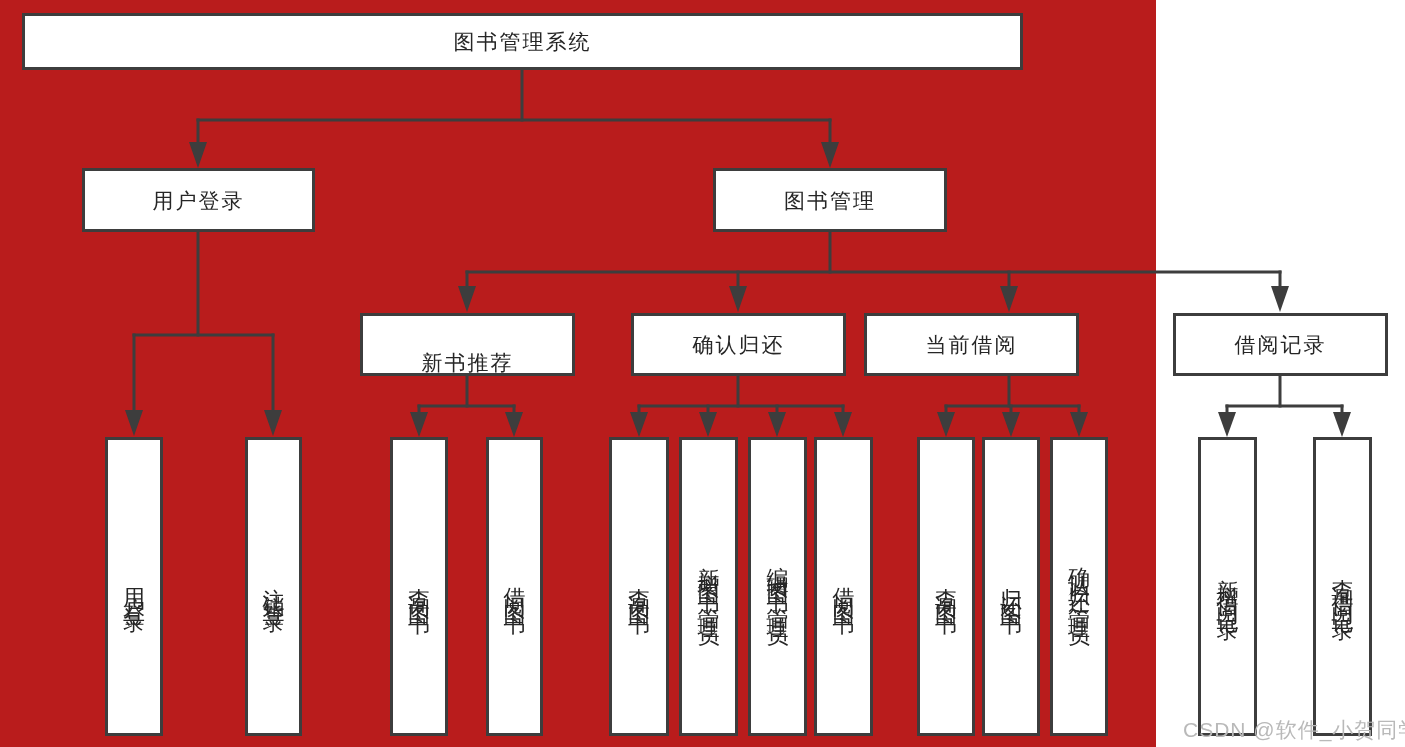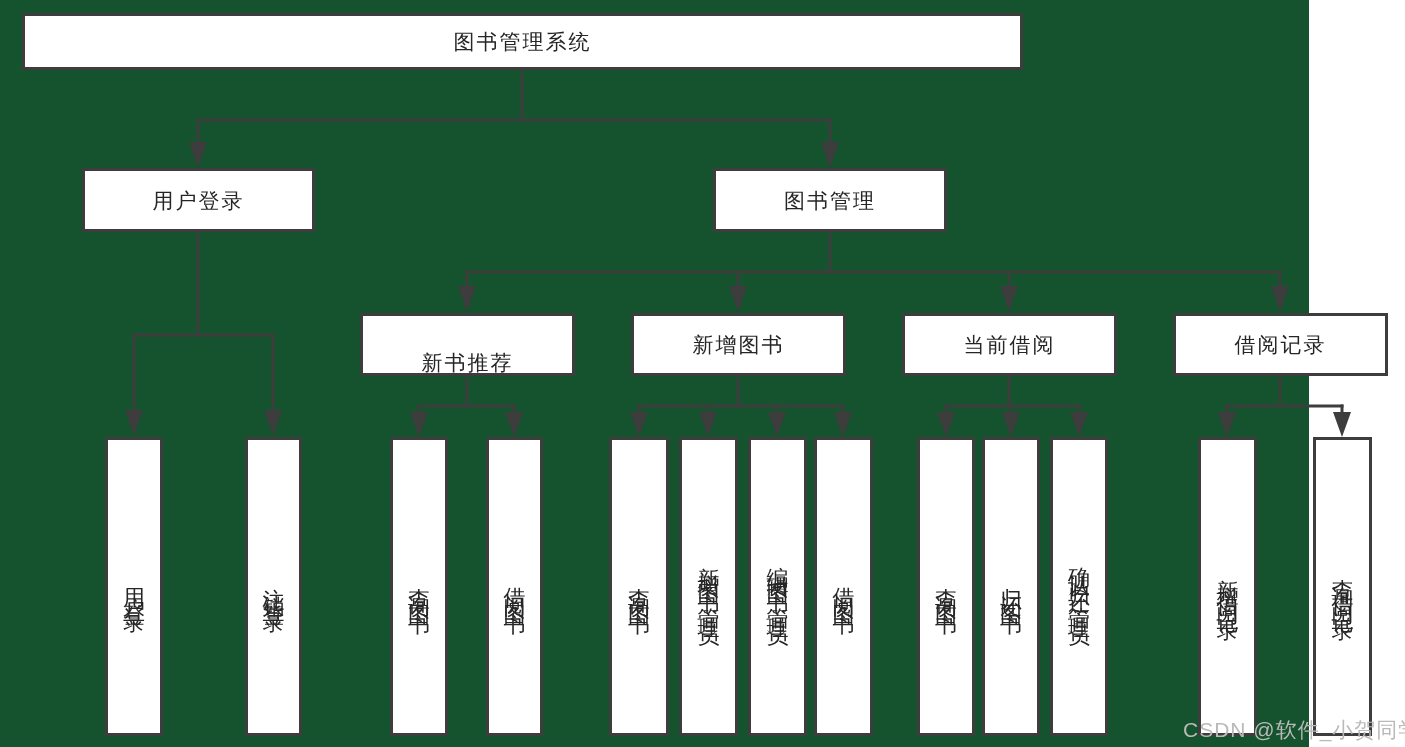--- a/index.html
+++ b/index.html
@@ -6,21 +6,21 @@
     --line:#3d3d3d;
     --text:#262626;
     --wm:#b9b9b9;
   }
   html,body{margin:0;padding:0;background:#ffffff;}
   body{
     width:1405px;height:747px;
     font-family:"Liberation Sans","DejaVu Sans",sans-serif;
     overflow:hidden;
   }
-  #canvas{position:relative;width:1309px;height:747px;background:#14532d;}
+  #canvas{position:relative;width:1156px;height:747px;background:#b91c1c;}
   #connectors{position:absolute;left:0;top:0;pointer-events:none;}
   .hbox{
     position:absolute;box-sizing:border-box;
     background:#ffffff;border:3px solid var(--line);
     display:flex;align-items:center;justify-content:center;
   }
   .hbox .htext{
     font-size:21px;letter-spacing:2px;color:var(--text);line-height:1;
     white-space:nowrap;
   }
@@ -133,23 +133,23 @@
     <span class="htext">用户登录</span>
   </div>
   <div class="hbox" style="left:713px;top:168px;width:234px;height:64px;">
     <span class="htext">图书管理</span>
   </div>
 
   <div class="hbox" style="left:360px;top:313px;width:215px;height:63px;align-items:flex-end;">
     <span class="htext">新书推荐</span>
   </div>
   <div class="hbox" style="left:631px;top:313px;width:215px;height:63px;">
-    <span class="htext">新增图书</span>
-  </div>
-  <div class="hbox" style="left:902px;top:313px;width:215px;height:63px;">
+    <span class="htext">确认归还</span>
+  </div>
+  <div class="hbox" style="left:864px;top:313px;width:215px;height:63px;">
     <span class="htext">当前借阅</span>
   </div>
   <div class="hbox" style="left:1173px;top:313px;width:215px;height:63px;">
     <span class="htext">借阅记录</span>
   </div>
 
   <div class="vbox" style="left:105px;width:58px;">
     <span class="vtext">用户登录</span>
   </div>
   <div class="vbox" style="left:245px;width:57px;">

